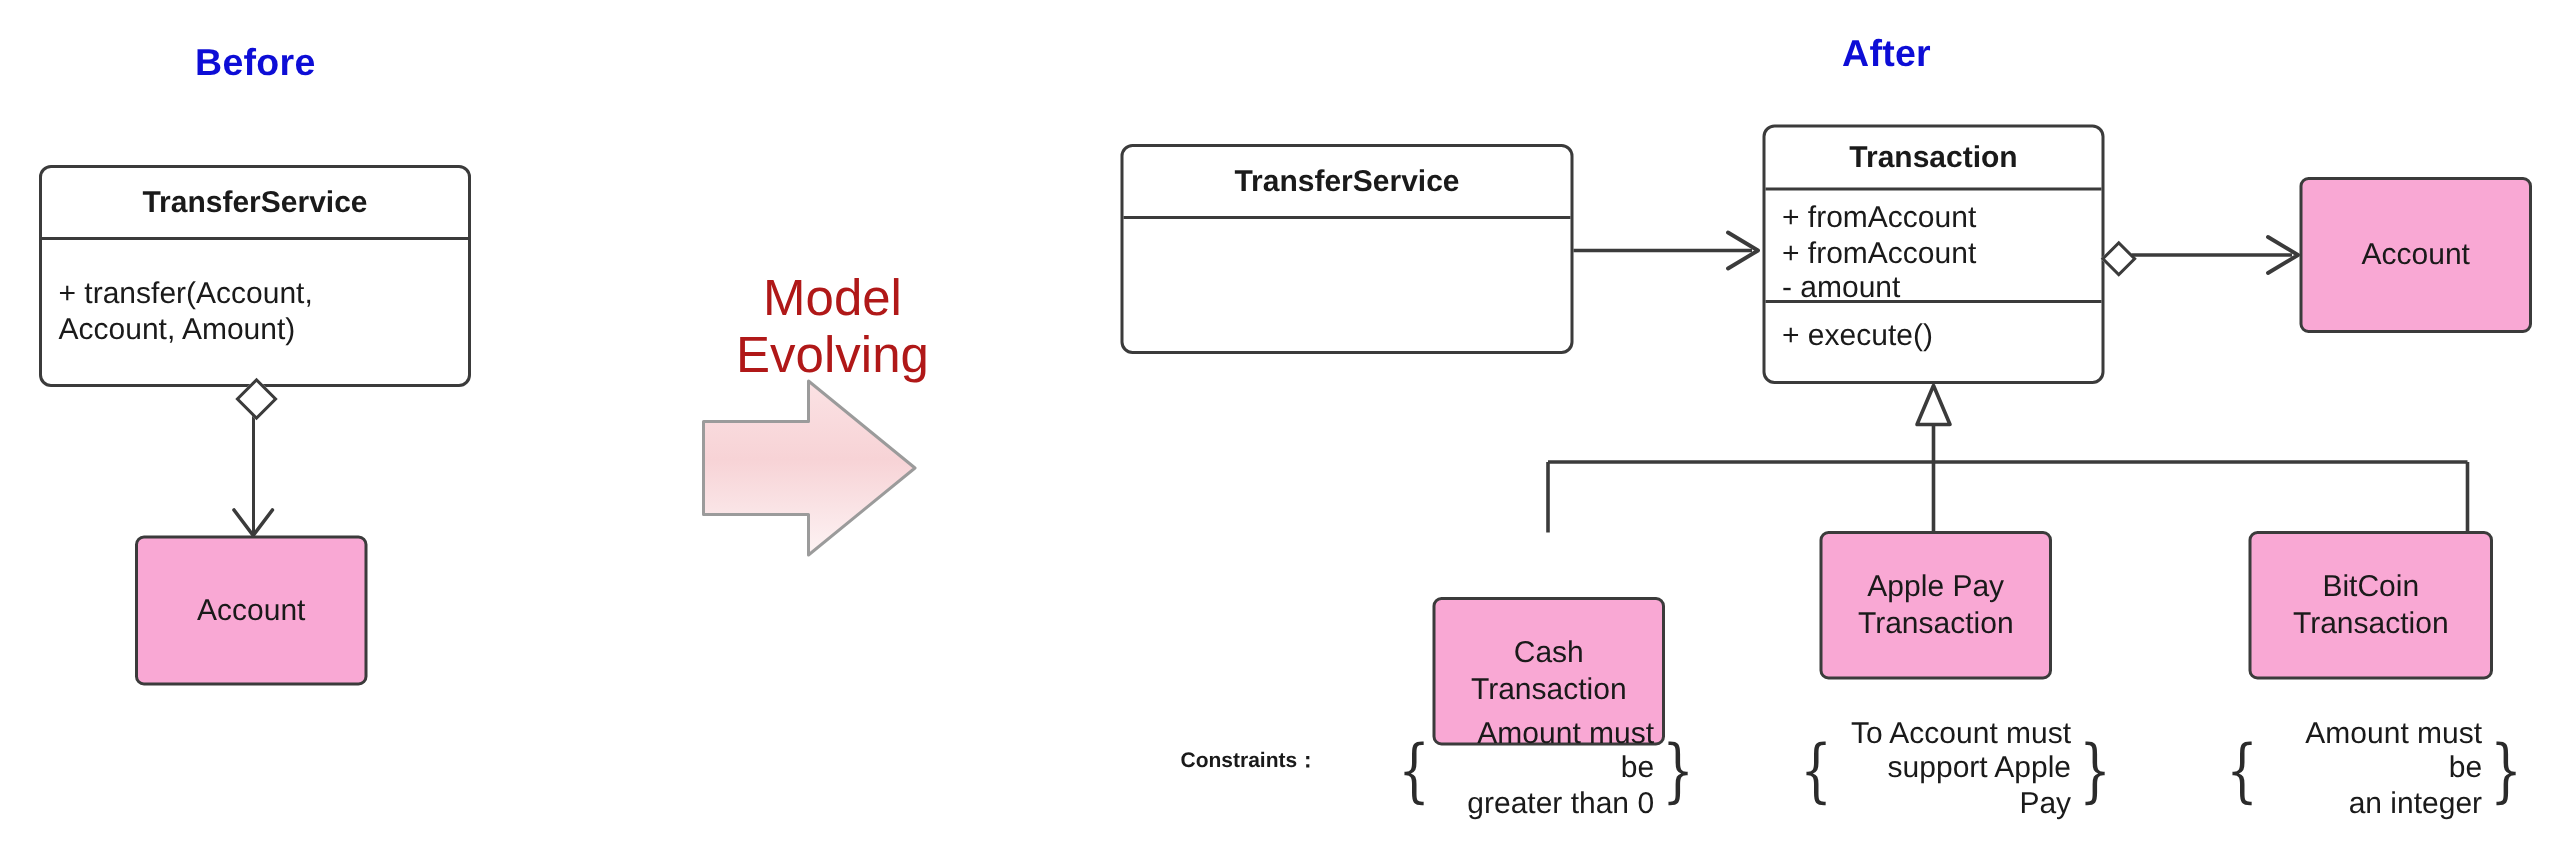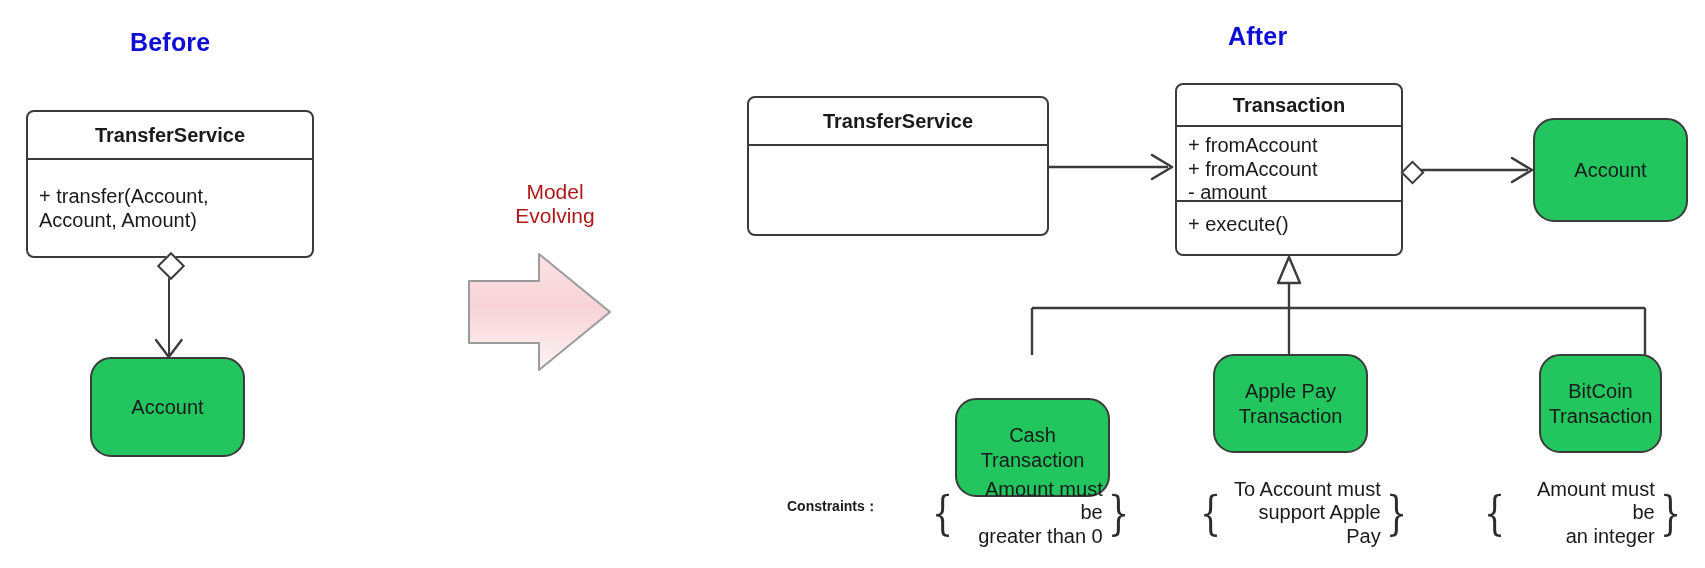--- a/index.html
+++ b/index.html
@@ -13,36 +13,36 @@
   
   .uml-box{position:absolute;box-sizing:border-box;border:2.2px solid #3b3b3b;
            border-radius:8px;background:#fff;}
   .uml-title{box-sizing:border-box;width:100%;text-align:center;font-weight:bold;
              font-size:20px;display:flex;align-items:center;justify-content:center;}
   .uml-sep{border-bottom:2.2px solid #3b3b3b;}
   .uml-body{box-sizing:border-box;width:100%;font-size:20px;padding:6px 11px;
             line-height:1.18;}
   .uml-body.mid{display:flex;align-items:center;}
   .plain-box{position:absolute;box-sizing:border-box;border:2.2px solid #3b3b3b;
-             border-radius:21px;background:#22c55e;display:flex;align-items:center;
+             border-radius:6px;background:#f9a8d4;display:flex;align-items:center;
              justify-content:center;text-align:center;font-size:20px;line-height:1.22;}
 
   
   .conn{position:absolute;background:#3b3b3b;}
   .vline{width:2.4px;}
 
   .diamond{position:absolute;width:16px;height:16px;background:#fff;
            border:2.2px solid #3b3b3b;transform:rotate(45deg);}
   .diamond.wide{width:13px;height:13px;}
 
   svg.ovl{position:absolute;left:0;top:0;width:1705px;height:568px;overflow:visible;
           pointer-events:none;}
 
   
-  .evolve-label{position:absolute;color:#b01818;font-size:21px;line-height:1.12;
+  .evolve-label{position:absolute;color:#b01818;font-size:34px;line-height:1.12;
                 text-align:center;white-space:pre-line;}
 
   
   .constraints-label{position:absolute;font-weight:bold;font-size:14px;white-space:nowrap;}
   .cons{position:absolute;display:flex;align-items:center;justify-content:center;}
   .cons .brace{font-size:46px;line-height:1;color:#2b2b2b;font-family:"DejaVu Serif",serif;
                transform:scaleX(.72);}
   .cons .ctext{font-size:20px;line-height:1.16;text-align:right;white-space:pre-line;
                padding:0 1px;}
 </style>
@@ -126,21 +126,21 @@
   </svg>
 
   <div class="plain-box" style="left:955px;top:354px;width:155px;height:99px;white-space:pre-line;margin-top:44px;">
     <span>Cash
 Transaction</span>
   </div>
   <div class="plain-box" style="left:1213px;top:354px;width:155px;height:99px;white-space:pre-line;">
     <span>Apple Pay
 Transaction</span>
   </div>
-  <div class="plain-box" style="left:1499px;top:354px;width:123px;height:99px;white-space:pre-line;margin-left:40px;">
+  <div class="plain-box" style="left:1499px;top:354px;width:163px;height:99px;white-space:pre-line;">
     <span>BitCoin
 Transaction</span>
   </div>
 
   <div class="constraints-label" style="left:787px;top:498px;">Constraints：</div>
 
   <div class="cons" style="left:928px;top:482px;width:205px;height:62px;">
     <span class="brace">{</span>
     <span class="ctext">Amount must be
 greater than 0</span>

